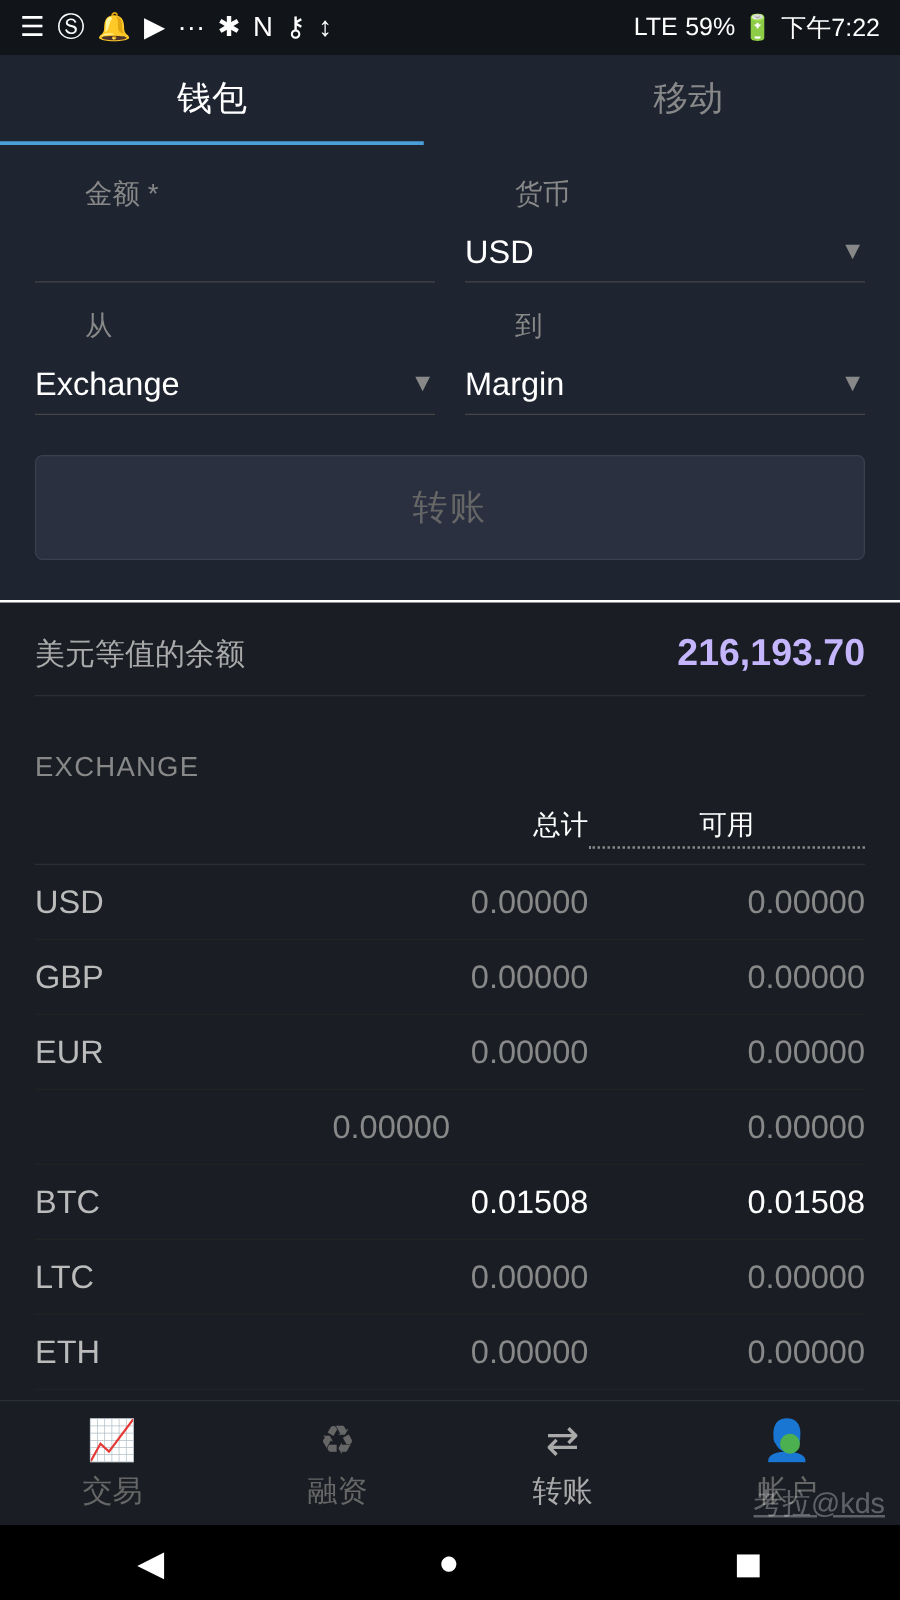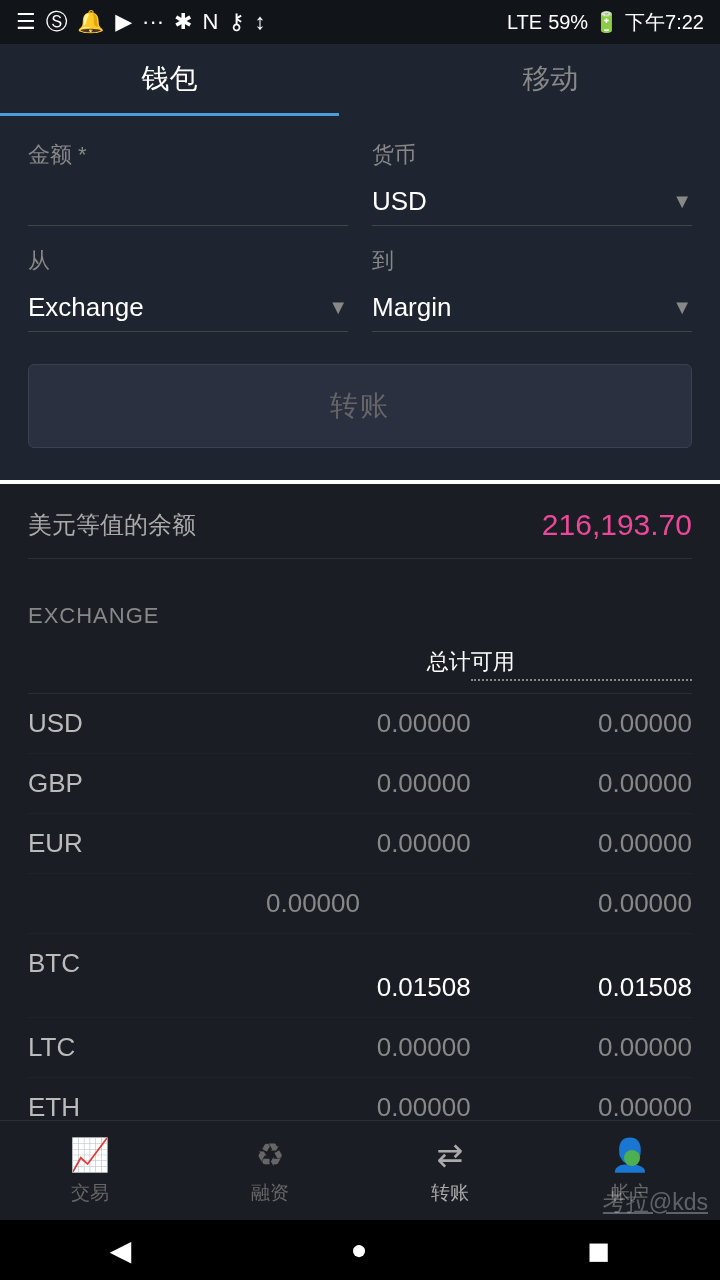--- a/index.html
+++ b/index.html
@@ -63,20 +63,21 @@
     .form-group {
       flex: 1;
       display: flex;
       flex-direction: column;
     }
 
     .form-label {
       font-size: 22px;
       color: #888;
       margin-bottom: 8px;
+      margin-left: 40px;
     }
 
     .form-input {
       background: transparent;
       border: none;
       border-bottom: 1px solid #444;
       color: #fff;
       font-size: 26px;
       padding: 8px 0;
       outline: none;
@@ -112,61 +113,61 @@
       border-radius: 6px;
       cursor: pointer;
       margin-top: 12px;
       letter-spacing: 2px;
     }
 
     
     .balance-section {
       background: #1a1e24;
       padding: 24px 28px 16px 28px;
-      border-top: 4px solid #ffffff;
+      border-top: 2px solid #ffffff;
     }
 
     .balance-row {
       display: flex;
       justify-content: space-between;
       align-items: center;
       padding-bottom: 16px;
       border-bottom: 1px solid #2a2e36;
     }
 
     .balance-label {
       font-size: 24px;
       color: #aaa;
     }
 
     .balance-value {
       font-size: 30px;
-      color: #ec4899;
-      font-weight: normal;
+      color: #c4b5fd;
+      font-weight: bold;
     }
 
     
     .exchange-table {
       padding: 16px 28px 0 28px;
     }
 
     .table-header {
       display: flex;
       justify-content: space-between;
       padding: 12px 0;
       font-size: 22px;
       color: #ffffff;
       border-bottom: 1px solid #2a2e36;
     }
 
     .col-name { flex: 2; }
     .col-total { flex: 2; text-align: right; }
     .col-avail {
       flex: 2;
-      text-align: left;
+      text-align: center;
       border-bottom: 2px dotted #888;
       padding-bottom: 2px;
     }
 
     .table-section-label {
       font-size: 22px;
       color: #888;
       padding: 12px 0 6px 0;
       letter-spacing: 1px;
     }
@@ -176,21 +177,21 @@
       justify-content: space-between;
       padding: 14px 0;
       font-size: 26px;
       border-bottom: 1px solid #222;
     }
 
     .row-name { flex: 2; color: #bbb; }
     .row-total { flex: 2; text-align: right; color: #888; }
     .row-avail { flex: 2; text-align: right; color: #888; }
 
-    .highlight-val { color: #fff; margin-top: 24px; }
+    .highlight-val { color: #fff; }
 
     
     .bottom-nav {
       position: fixed;
       bottom: 60px;
       left: 0;
       width: 720px;
       height: 100px;
       background: #1a1e24;
       border-top: 1px solid #2a2e36;
@@ -209,21 +210,21 @@
     }
 
     .nav-icon {
       font-size: 32px;
       color: #666;
     }
 
     .nav-icon.active { color: #aaa; }
 
     .nav-label {
-      font-size: 19px;
+      font-size: 24px;
       color: #666;
     }
 
     .nav-label.active { color: #aaa; }
 
     .nav-dot {
       width: 16px;
       height: 16px;
       background: #4caf50;
       border-radius: 50%;

